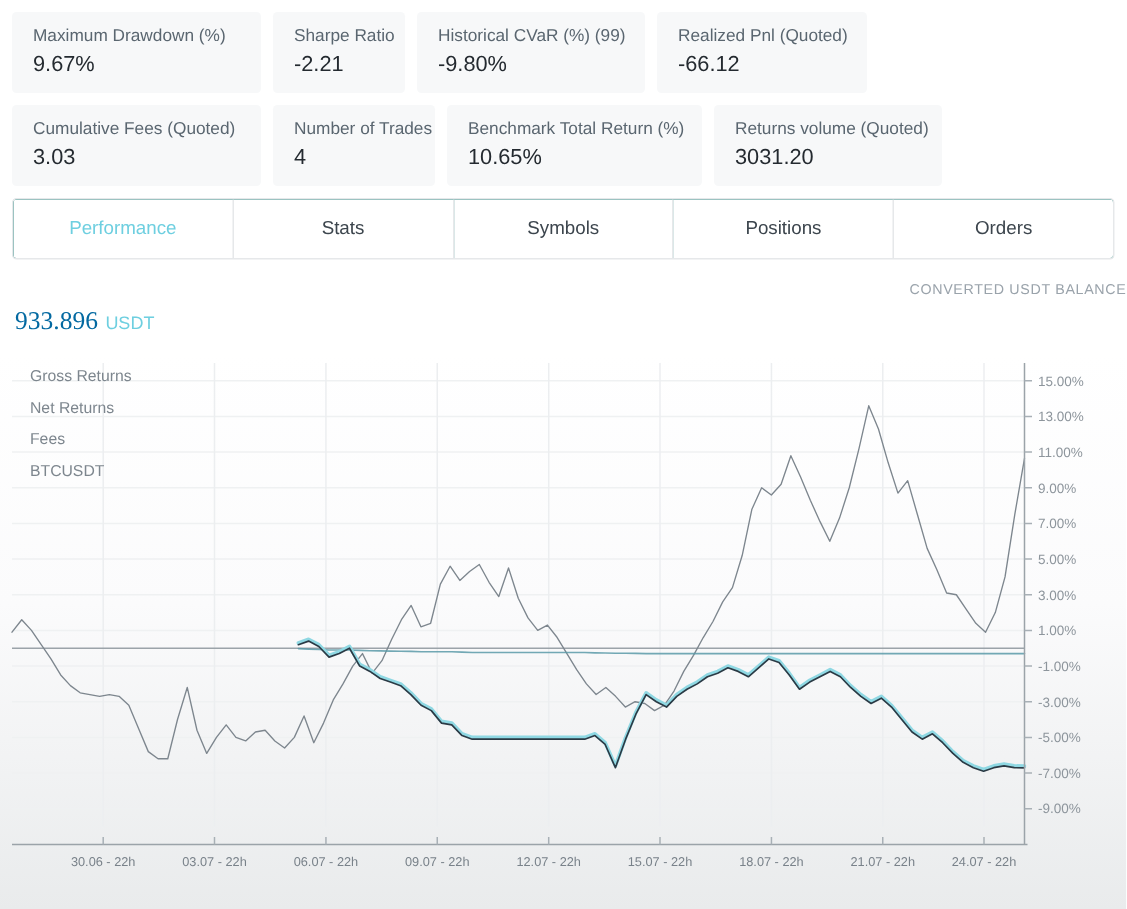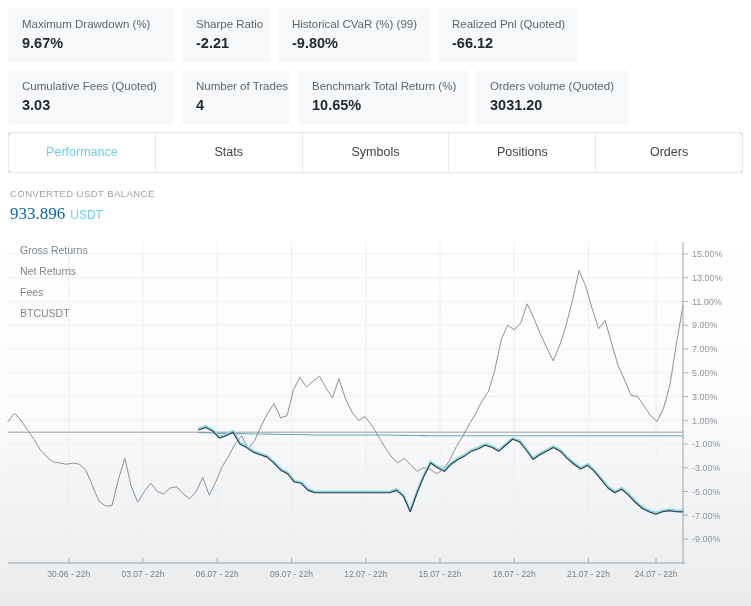--- a/index.html
+++ b/index.html
@@ -33,21 +33,21 @@
   }
   .stat-label {
     font-size: 11.5px;
     color: #5a6670;
     line-height: 15px;
     white-space: nowrap;
     margin-bottom: 3px;
   }
   .stat-value {
     font-size: 14.5px;
-    font-weight: bold;
+    font-weight: normal;
     color: #242a30;
     line-height: 17px;
     white-space: nowrap;
   }
 
   
   .tabs {
     display: flex;
     margin: 4px 8px 0 8px;
     border: 1px solid #e6e8ea;
@@ -64,21 +64,21 @@
     border-right: 1px solid #e6e8ea;
     background: #ffffff;
     cursor: pointer;
     user-select: none;
     white-space: nowrap;
   }
   .tab:last-child { border-right: none; }
   .tab.active { color: #6ecfe0; }
 
   
-  .balance-block { padding: 15px 0 0 10px; }
+  .balance-block { padding: 15px 0 0 10px; text-align: right; }
   .balance-label {
     font-size: 9.5px;
     letter-spacing: 0.45px;
     color: #9aa3ab;
     text-transform: uppercase;
     line-height: 12px;
     margin-bottom: 4px;
   }
   .balance-line {
     display: flex;
@@ -153,21 +153,21 @@
         </div>
         <div class="stat-card" style="width: 108px;">
           <div class="stat-label">Number of Trades</div>
           <div class="stat-value">4</div>
         </div>
         <div class="stat-card" style="width: 170px;">
           <div class="stat-label">Benchmark Total Return (%)</div>
           <div class="stat-value">10.65%</div>
         </div>
         <div class="stat-card" style="width: 152px;">
-          <div class="stat-label">Orders volume (Quoted)</div>
+          <div class="stat-label">Returns volume (Quoted)</div>
           <div class="stat-value">3031.20</div>
         </div>
       </div>
   </div>
 
   <div class="tabs" id="tabBar">
       <div class="tab active">Performance</div>
       <div class="tab">Stats</div>
       <div class="tab">Symbols</div>
       <div class="tab">Positions</div>

